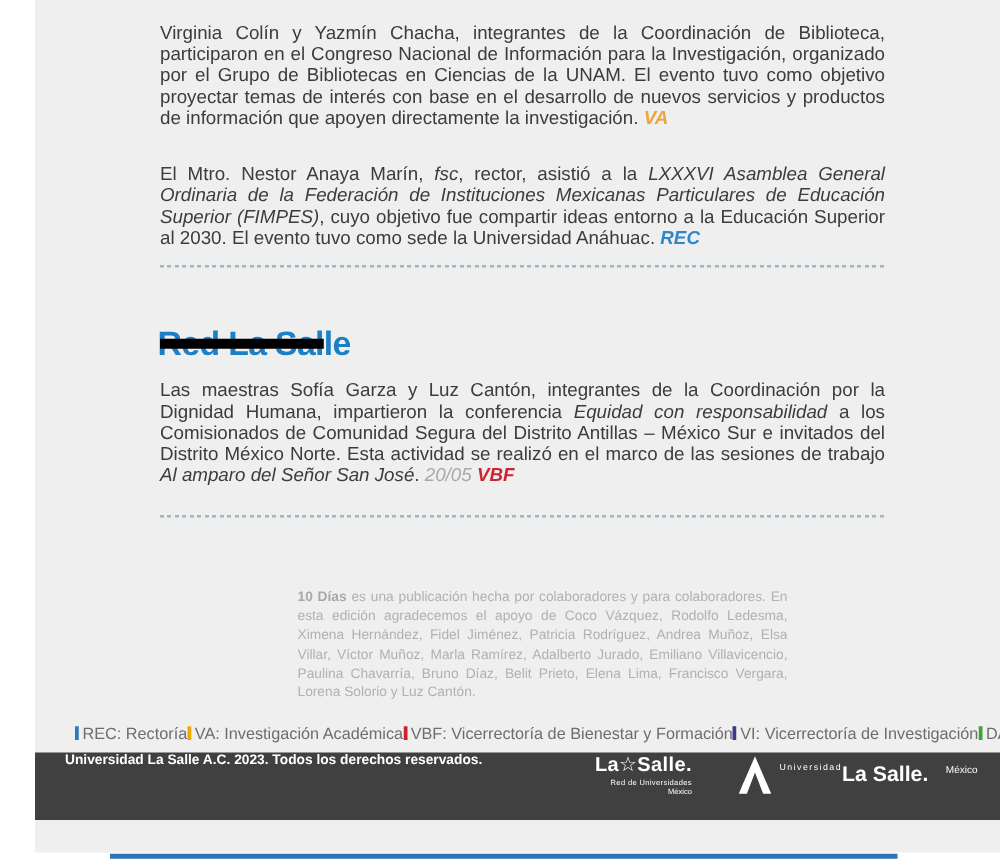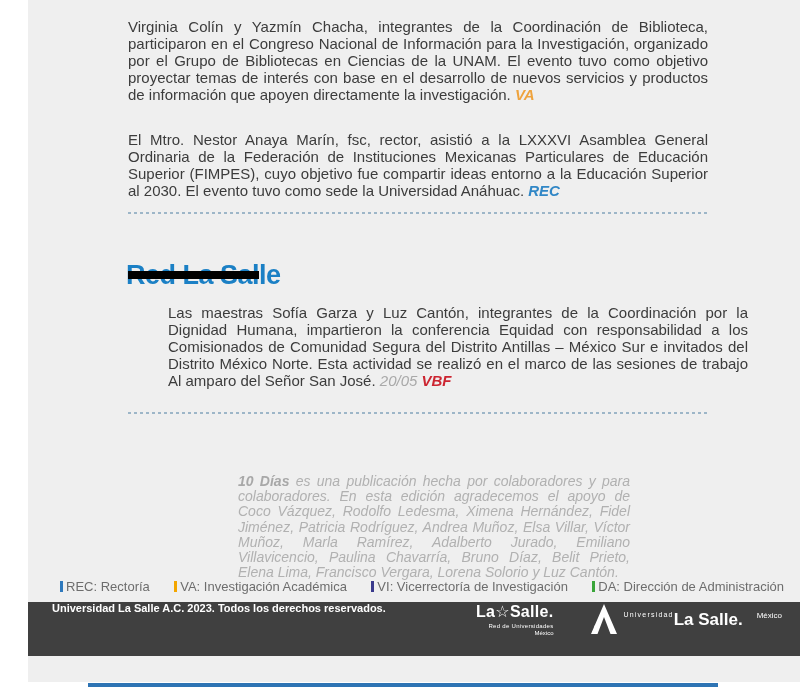--- a/index.html
+++ b/index.html
@@ -14,22 +14,22 @@
     background:#efefef;
     padding-left:27px;
   }
   .para {
     position:absolute; left:100px; width:580px;
     font-size:15px; line-height:17px; color:#3c3c3c;
     text-align:justify;
   }
   #p1 { top:3px; }
   #p2 { top:116px; }
-  #p3 { top:289px;margin-left:40px; }
-  .it { }
+  #p3 { top:289px; }
+  .it { font-style:italic; }
   .tag { font-style:italic; font-weight:bold; }
   .tag-va  { color:#efa33d; }
   .tag-rec { color:#3187c6; }
   .tag-vbf { color:#cc2531; }
   .date    { color:#a9a9a9; font-style:italic; }
   .divider {
     position:absolute; left:100px; width:580px; height:2px;
     background:repeating-linear-gradient(90deg,#9db6c8 0 3px, transparent 3px 6px);
   }
   #d1 { top:212px; }
@@ -37,23 +37,22 @@
   .section-title {
     position:absolute; left:98px; top:238px;
     font-size:27px; font-weight:bold; color:#1b80c5; letter-spacing:-0.5px;
   }
   .title-bar {
     position:absolute; left:100px; top:271px; width:131px; height:8px;
     background:#000;
   }
   .credits {
     position:absolute; left:210px; top:460px; width:392px;
-    font-size:14px; line-height:15.2px; color:#b1b1b1;
+    font-size:11px; line-height:15.2px; color:#b1b1b1;
     text-align:justify;
-    font-style:italic;
   }
   .credits .bold { font-weight:bold; color:#a8a8a8; }
   .legend {
     position:absolute; left:32px; top:579px; width:724px;
     display:flex; justify-content:space-between; align-items:center;
     font-size:13px; color:#6d6d6d; white-space:nowrap;
   }
   .legend-item { display:flex; align-items:center; }
   .legend-marker { width:3px; height:11px; margin-right:3px; flex:0 0 auto; }
   .footer {
@@ -105,20 +104,24 @@
   <div class="legend">
     <div class="legend-item">
         <span class="legend-marker" style="background: rgb(46, 121, 189);"></span>
         <span>REC: Rectoría</span>
       </div>
     <div class="legend-item">
         <span class="legend-marker" style="background: rgb(243, 166, 0);"></span>
         <span>VA: Investigación Académica</span>
       </div>
     <div class="legend-item">
+        <span class="legend-marker" style="background: rgb(208, 32, 48);"></span>
+        <span>VBF: Vicerrectoría de Bienestar y Formación</span>
+      </div>
+    <div class="legend-item">
         <span class="legend-marker" style="background: rgb(58, 58, 140);"></span>
         <span>VI: Vicerrectoría de Investigación</span>
       </div>
     <div class="legend-item">
         <span class="legend-marker" style="background: rgb(58, 165, 58);"></span>
         <span>DA: Dirección de Administración</span>
       </div>
   </div>
 
   <div class="footer">

